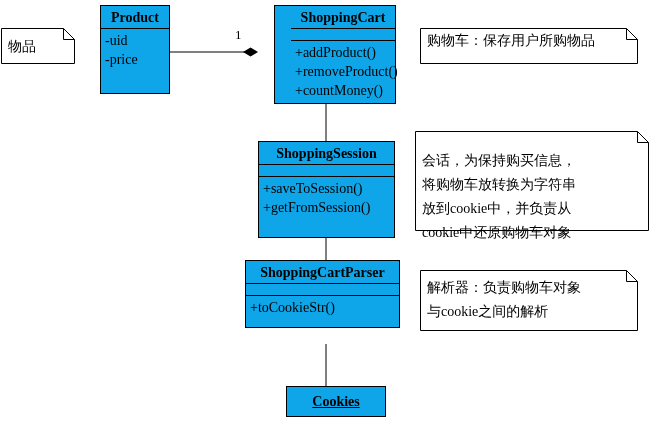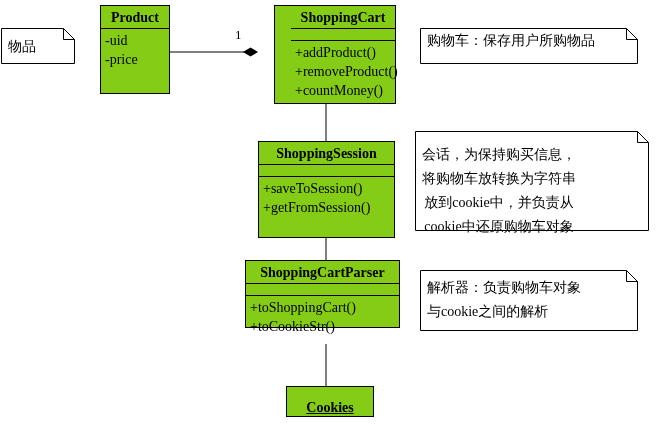--- a/index.html
+++ b/index.html
@@ -10,21 +10,21 @@
     height: 432px;
     background: #fff;
     font-family: "Liberation Serif", "DejaVu Serif", serif;
     color: #000;
     overflow: hidden;
   }
   .connectors { position: absolute; left: 0; top: 0; }
   .uml-class {
     position: absolute;
     border: 1px solid #000;
-    background: #84cc16;
+    background: #0ea5e9;
   }
   .uml-title {
     font-size: 14px;
     font-weight: bold;
     text-align: center;
     padding: 3px 2px 2px 2px;
     line-height: 17px;
     white-space: nowrap;
   }
   .compartment { border-top: 1px solid #000; }
@@ -81,26 +81,25 @@
     <div class="compartment members">
       <div>+saveToSession()</div>
       <div>+getFromSession()</div>
     </div>
   </div>
 
   <div class="uml-class" style="left:245px; top:260px; width:155px; height:68px;">
     <div class="uml-title">ShoppingCartParser</div>
     <div class="compartment empty-compartment"></div>
     <div class="compartment members">
-      <div>+toShoppingCart()</div>
       <div>+toCookieStr()</div>
     </div>
   </div>
 
-  <div class="uml-class title-only" style="left:286px; top:386px; width:88px; height:31px;align-items:flex-end;">
+  <div class="uml-class title-only" style="left:286px; top:386px; width:100px; height:31px;">
     <div class="uml-title">Cookies</div>
   </div>
 
   <div class="note" style="left:1px; top:28px; width:74px; height:36px;">
     <svg width="74" height="36">
       <polygon points="0.5,0.5 62.5,0.5 73.5,11.5 73.5,35.5 0.5,35.5" fill="#fff" stroke="#000"></polygon>
       <polyline points="62.5,0.5 62.5,11.5 73.5,11.5" fill="none" stroke="#000"></polyline>
     </svg>
     <div class="note-text" style="left:7px; top:9px; line-height:20px;">物品</div>
   </div>
@@ -111,21 +110,21 @@
       <polyline points="206.5,0.5 206.5,11.5 217.5,11.5" fill="none" stroke="#000"></polyline>
     </svg>
     <div class="note-text" style="left:7px; top:3px; line-height:20px;">购物车：保存用户所购物品</div>
   </div>
 
   <div class="note" style="left:415px; top:131px; width:234px; height:100px;">
     <svg width="234" height="100">
       <polygon points="0.5,0.5 222.5,0.5 233.5,11.5 233.5,99.5 0.5,99.5" fill="#fff" stroke="#000"></polygon>
       <polyline points="222.5,0.5 222.5,11.5 233.5,11.5" fill="none" stroke="#000"></polyline>
     </svg>
-    <div class="note-text" style="left:7px; top:12px; line-height:24px;text-align:center;">会话，为保持购买信息，
+    <div class="note-text" style="left:7px; top:18px; line-height:24px;">会话，为保持购买信息，
 将购物车放转换为字符串
 放到cookie中，并负责从
 cookie中还原购物车对象</div>
   </div>
 
   <div class="note" style="left:420px; top:270px; width:218px; height:60px;">
     <svg width="218" height="61">
       <polygon points="0.5,0.5 206.5,0.5 217.5,11.5 217.5,60.5 0.5,60.5" fill="#fff" stroke="#000"></polygon>
       <polyline points="206.5,0.5 206.5,11.5 217.5,11.5" fill="none" stroke="#000"></polyline>
     </svg>

